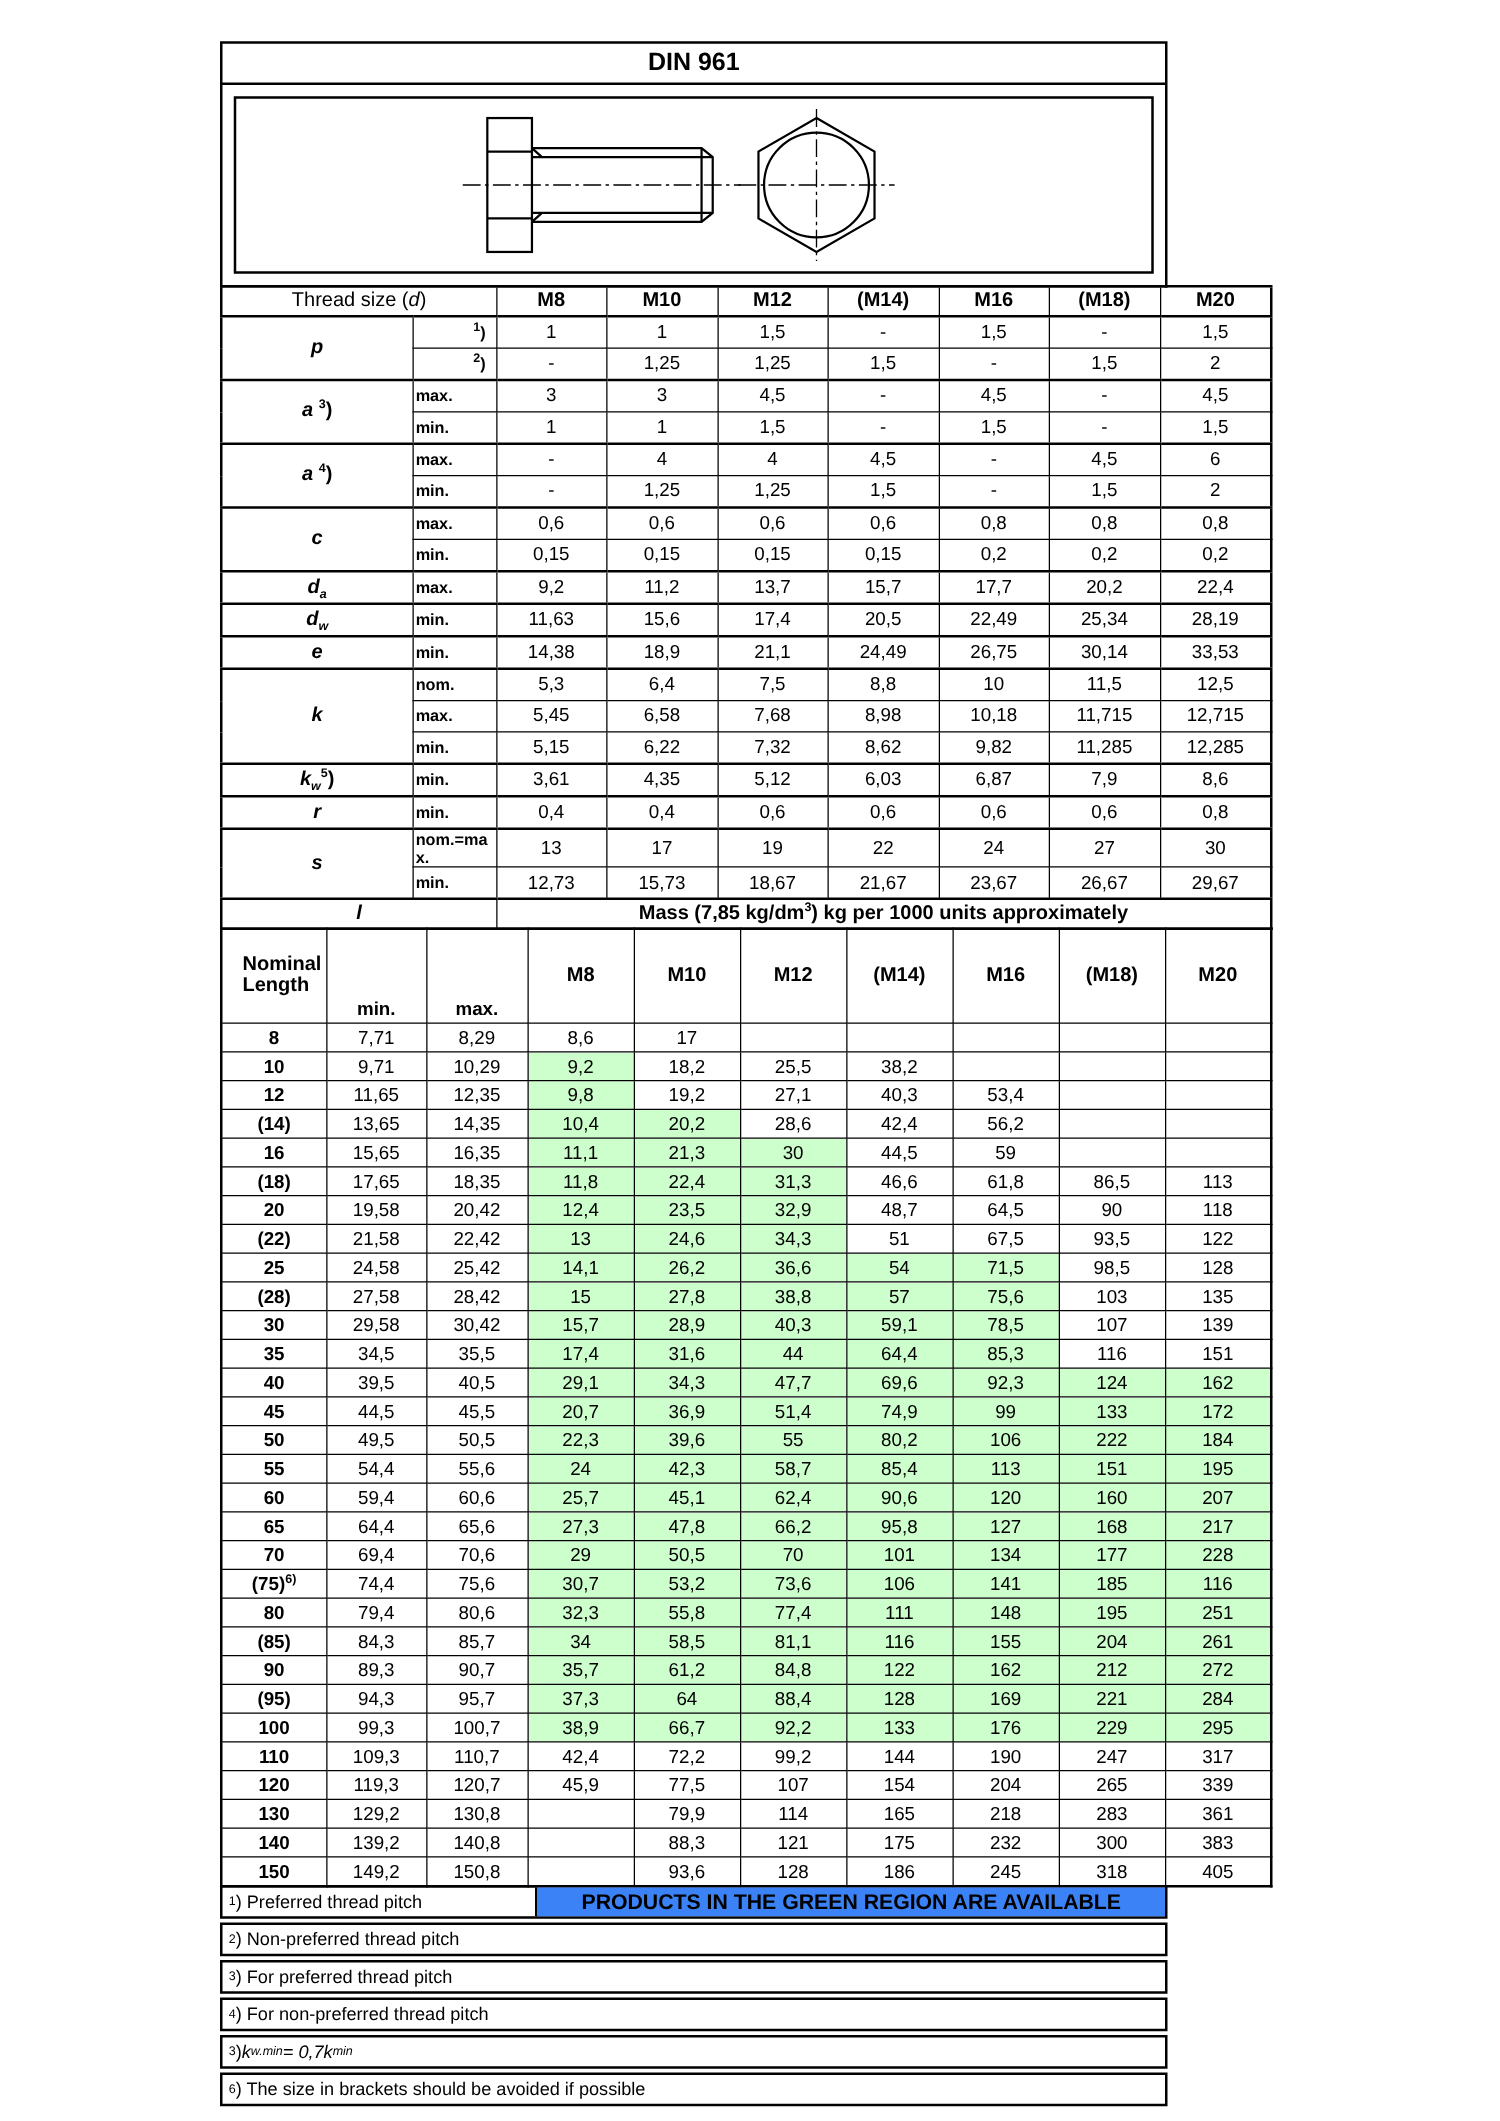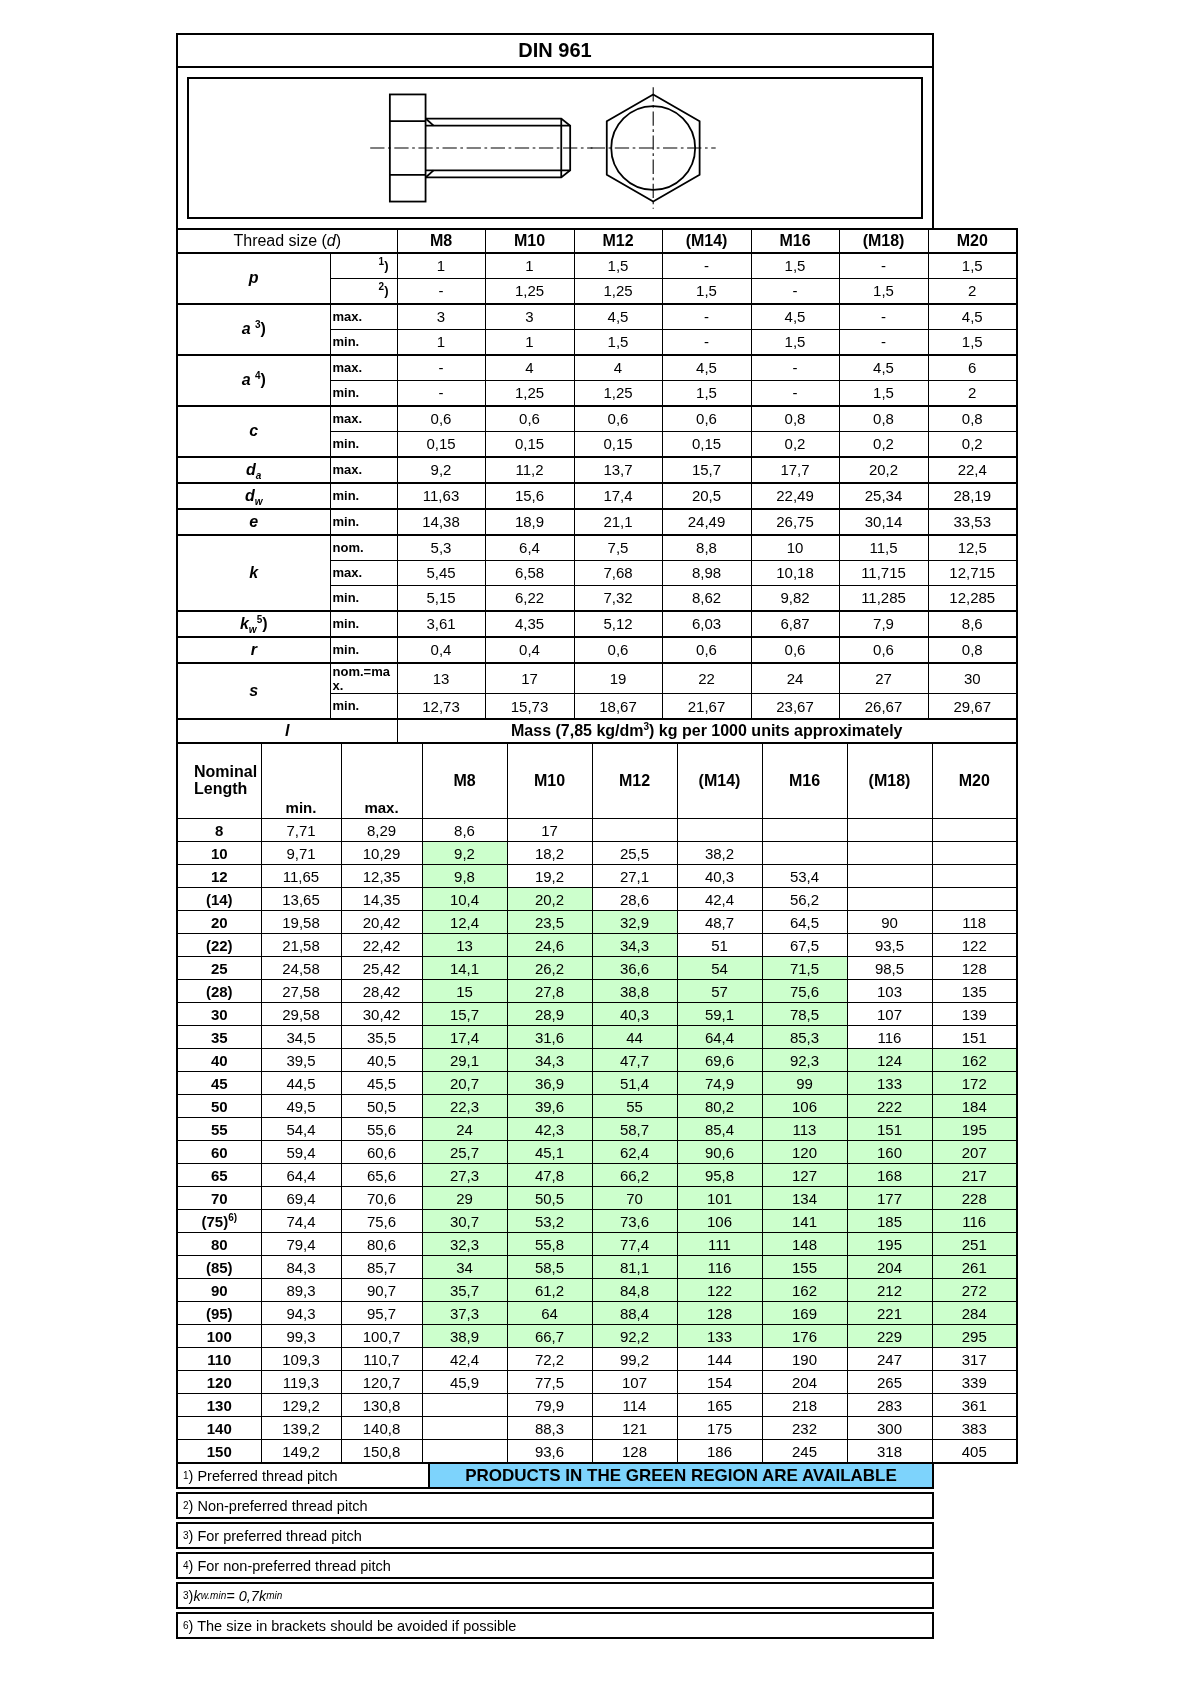--- a/index.html
+++ b/index.html
@@ -24,21 +24,21 @@
   sub{font-size:10px;line-height:0;}
   .nomh{font-weight:bold;font-size:16px;line-height:1.05;padding:16px;}
   .mmh{font-weight:bold;font-size:15px;vertical-align:bottom;padding-bottom:2px;}
   .hdr2 td{height:42px;}
   .rl{font-weight:bold;}
   .gr{background:#ccffcc;}
   .note{border:2px solid #000;margin-top:3px;display:flex;align-items:stretch;min-height:23px;font-size:14.5px;}
   .note:first-child{margin-top:-2px;}
   .note-left{width:240px;border-right:2px solid #000;padding:2px 5px;display:flex;align-items:center;}
   .note-full{padding:2px 5px;display:flex;align-items:center;}
-  .banner{flex:1;background:#7dd3fc;font-weight:bold;font-size:17px;display:flex;align-items:center;justify-content:center;}
+  .banner{flex:1;background:#3b82f6;font-weight:bold;font-size:17px;display:flex;align-items:center;justify-content:center;}
 </style>
 </head>
 <body>
 
 <div class="sheet">
 
   <div class="title-box">DIN 961</div>
 
   <div class="drawing-frame">
     <div class="drawing-inner">
@@ -355,20 +355,44 @@
           <td class="rl">(14)</td>
           <td>13,65</td>
           <td>14,35</td>
           <td class="gr">10,4</td>
           <td class="gr">20,2</td>
           <td>28,6</td>
           <td>42,4</td>
           <td>56,2</td>
           <td></td>
           <td></td>
+        </tr>
+        <tr>
+          <td class="rl">16</td>
+          <td>15,65</td>
+          <td>16,35</td>
+          <td class="gr">11,1</td>
+          <td class="gr">21,3</td>
+          <td class="gr">30</td>
+          <td>44,5</td>
+          <td>59</td>
+          <td></td>
+          <td></td>
+        </tr>
+        <tr>
+          <td class="rl">(18)</td>
+          <td>17,65</td>
+          <td>18,35</td>
+          <td class="gr">11,8</td>
+          <td class="gr">22,4</td>
+          <td class="gr">31,3</td>
+          <td>46,6</td>
+          <td>61,8</td>
+          <td>86,5</td>
+          <td>113</td>
         </tr>
         <tr>
           <td class="rl">20</td>
           <td>19,58</td>
           <td>20,42</td>
           <td class="gr">12,4</td>
           <td class="gr">23,5</td>
           <td class="gr">32,9</td>
           <td>48,7</td>
           <td>64,5</td>

